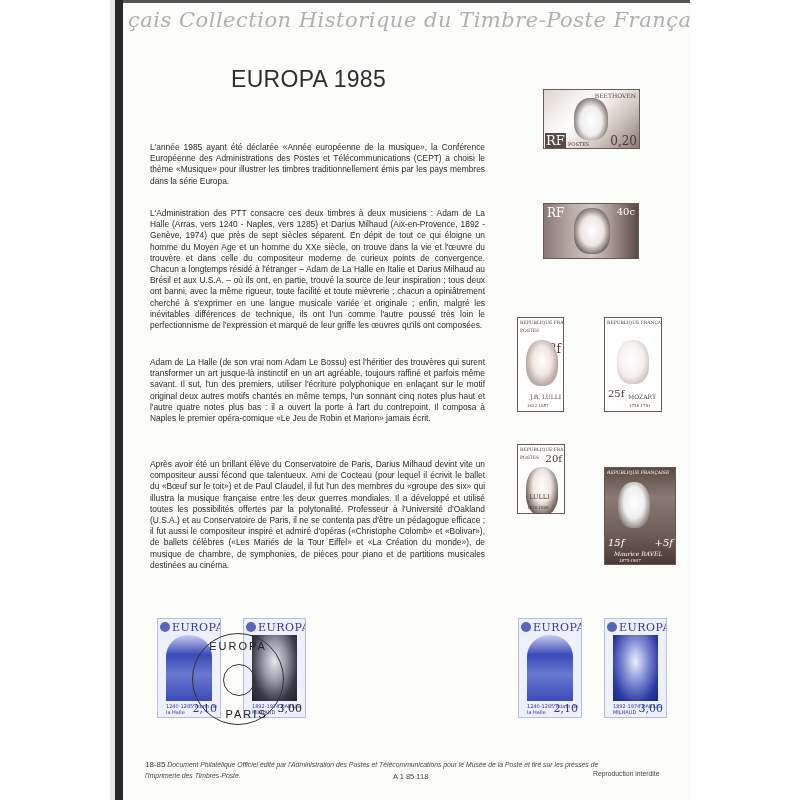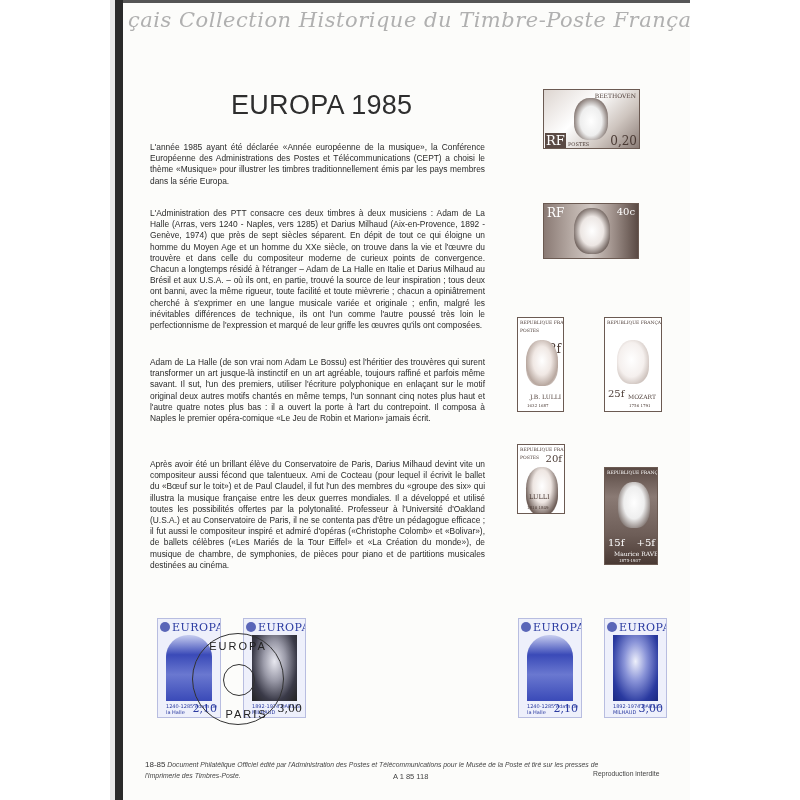--- a/index.html
+++ b/index.html
@@ -5,21 +5,21 @@
   html, body { margin:0; padding:0; }
   body { width:800px; height:800px; background:#ffffff; position:relative; overflow:hidden;
          font-family:"Liberation Sans", sans-serif; }
   .page { position:absolute; left:110px; top:0; width:580px; height:800px; background:#fcfcfa; }
   .top-edge { position:absolute; left:110px; top:0; width:580px; height:3px; background:#555; }
   .left-bar { position:absolute; left:115px; top:0; width:8px; height:800px; background:#2a2a2a; }
   .left-bar-light { position:absolute; left:110px; top:0; width:5px; height:800px; background:#e8e8e8; }
   .header-script { position:absolute; left:128px; top:8px; width:562px; height:34px; overflow:hidden;
          font-family:"DejaVu Serif", serif; font-style:italic; color:#b0b0b0; font-size:21px;
          white-space:nowrap; letter-spacing:0.5px; }
-  .title { position:absolute; left:231px; top:90px; font-size:27px; color:#2e2e2e; letter-spacing:0.3px; }
+  .title { position:absolute; left:231px; top:66px; font-size:23px; color:#2e2e2e; letter-spacing:0.3px; }
   .text { position:absolute; left:150px; width:335px; font-size:8.4px; line-height:11.2px; color:#2a2a2a;
           text-align:justify; }
   #p1 { top:142px; }
   #p2 { top:208px; }
   #p3 { top:357px; }
   #p4 { top:459px; }
   .stamp { position:absolute; box-sizing:border-box; overflow:hidden; }
   .engr { background:#fff; border:1px solid #6b5a52; color:#4a3a34; }
   .stamp .lbl { position:absolute; font-family:"DejaVu Serif", serif; white-space:nowrap; }
   .portrait { position:absolute; border-radius:45% 45% 40% 40%; }
@@ -90,21 +90,21 @@
 
 <div class="stamp engr" style="left:517px; top:444px; width:48px; height:70px;">
   <span class="lbl" style="left:2px; top:2px; font-size:4.5px;">REPUBLIQUE FRANÇAISE</span>
   <span class="lbl" style="left:2px; top:10px; font-size:4.5px;">POSTES</span>
   <span class="lbl" style="right:2px; top:8px; font-size:10px;">20f</span>
   <div class="portrait" style="left:8px; top:22px; width:32px; height:48px; background:radial-gradient(ellipse at 50% 40%,#fff 0%,#eee6e2 40%,#6d5d57 75%,#fff 100%);"></div>
   <span class="lbl" style="left:11px; bottom:12px; font-size:6.5px;">LULLI</span>
   <span class="lbl" style="left:9px; bottom:3px; font-size:4px;">1810   1849</span>
 </div>
 
-<div class="stamp engr" style="left:604px; top:467px; width:54px; height:98px; background:linear-gradient(180deg,#5a4a44 0%,#8a7a74 30%,#6d5d57 70%,#4a3a34 100%);">
+<div class="stamp engr" style="left:604px; top:467px; width:72px; height:98px; background:linear-gradient(180deg,#5a4a44 0%,#8a7a74 30%,#6d5d57 70%,#4a3a34 100%);font-style:italic;">
   <span class="lbl" style="left:2px; top:2px; font-size:4.5px; color:#fff;">REPUBLIQUE FRANÇAISE</span>
   <div class="portrait" style="left:13px; top:14px; width:32px; height:46px; background:radial-gradient(ellipse at 50% 45%,#fff 0%,#eee 45%,#5a4a44 90%);"></div>
   <span class="lbl" style="left:3px; bottom:16px; font-size:10px; color:#fff;">15f</span>
   <span class="lbl" style="right:2px; bottom:16px; font-size:10px; color:#fff;">+5f</span>
   <span class="lbl" style="left:9px; bottom:7px; font-size:6px; color:#fff;">Maurice RAVEL</span>
   <span class="lbl" style="left:14px; bottom:1px; font-size:4px; color:#fff;">1875-1937</span>
 </div>
 
 <div class="stamp europa" style="left:157px; top:618px; width:64px; height:100px;">
   <div class="logo"></div>

